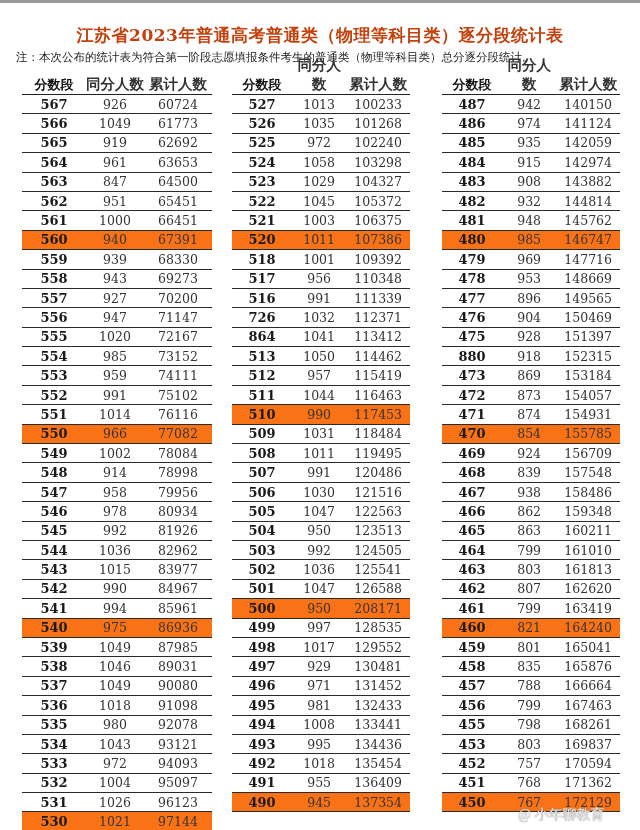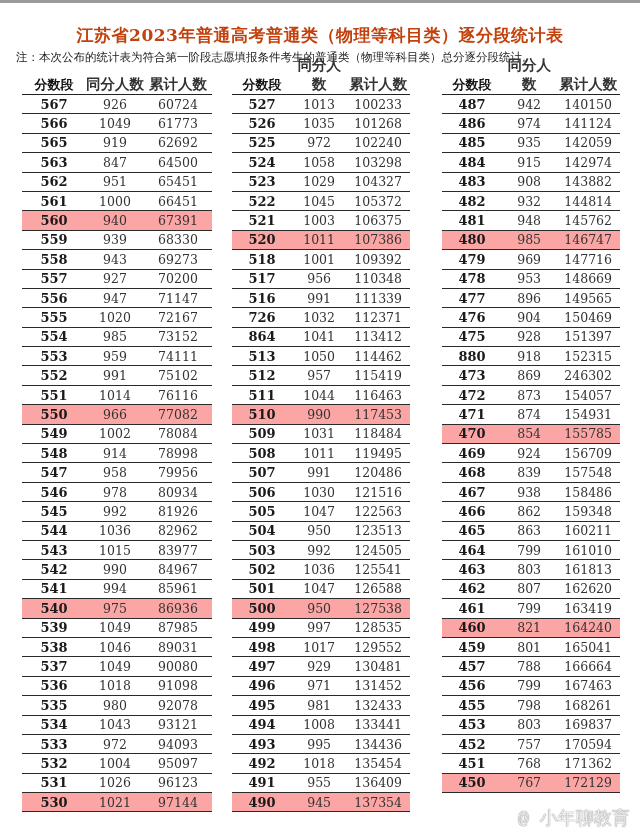--- a/index.html
+++ b/index.html
@@ -27,29 +27,29 @@
     display:flex; height:28px; align-items:flex-end;
     font-weight:bold; font-size:14.5px; color:#111;
     border-bottom:1.3px solid #222;
   }
   .tbl-head span { text-align:center; }
   .row {
     display:flex; height:18.4px; align-items:center;
     border-bottom:1.3px solid #2a2a2a;
     font-size:12.5px;
   }
-  .row.shaded { background:#fca5a5; }
+  .row.shaded { background:#f97316; }
   .row span { text-align:center; }
   .c1 { width:64px; font-weight:bold; font-size:13px; }
   .c2 { width:58px; color:#333; }
   .c3 { width:68px; color:#333; }
   .watermark {
     position:absolute; left:518px; top:806px;
-    font-family:Liberation Mono, monospace;
-    font-size:18px; color:rgba(255,255,255,0.85);
+    font-family:Liberation Serif, serif;
+    font-size:14px; color:rgba(255,255,255,0.85);
     text-shadow:0 0 1px #888, 0 0 1px #888;
     white-space:nowrap;
   }
 </style>
 </head>
 <body>
 
 <div class="topbar"></div>
 <div class="title">江苏省2023年普通高考普通类（物理等科目类）逐分段统计表</div>
 <div class="note">注：本次公布的统计表为符合第一阶段志愿填报条件考生的普通类（物理等科目类）总分逐分段统计。</div>
@@ -70,20 +70,25 @@
         <span class="c1">566</span>
         <span class="c2">1049</span>
         <span class="c3">61773</span>
       </div>
       <div class="row">
         <span class="c1">565</span>
         <span class="c2">919</span>
         <span class="c3">62692</span>
       </div>
       <div class="row">
+        <span class="c1">564</span>
+        <span class="c2">961</span>
+        <span class="c3">63653</span>
+      </div>
+      <div class="row">
         <span class="c1">563</span>
         <span class="c2">847</span>
         <span class="c3">64500</span>
       </div>
       <div class="row">
         <span class="c1">562</span>
         <span class="c2">951</span>
         <span class="c3">65451</span>
       </div>
       <div class="row">
@@ -382,21 +387,21 @@
         <span class="c3">125541</span>
       </div>
       <div class="row">
         <span class="c1">501</span>
         <span class="c2">1047</span>
         <span class="c3">126588</span>
       </div>
       <div class="row shaded">
         <span class="c1">500</span>
         <span class="c2">950</span>
-        <span class="c3">127538</span>
+        <span class="c3">208171</span>
       </div>
       <div class="row">
         <span class="c1">499</span>
         <span class="c2">997</span>
         <span class="c3">128535</span>
       </div>
       <div class="row">
         <span class="c1">498</span>
         <span class="c2">1017</span>
         <span class="c3">129552</span>
@@ -517,21 +522,21 @@
         <span class="c3">151397</span>
       </div>
       <div class="row">
         <span class="c1">880</span>
         <span class="c2">918</span>
         <span class="c3">152315</span>
       </div>
       <div class="row">
         <span class="c1">473</span>
         <span class="c2">869</span>
-        <span class="c3">246302</span>
+        <span class="c3">153184</span>
       </div>
       <div class="row">
         <span class="c1">472</span>
         <span class="c2">873</span>
         <span class="c3">154057</span>
       </div>
       <div class="row">
         <span class="c1">471</span>
         <span class="c2">874</span>
         <span class="c3">154931</span>
@@ -588,20 +593,25 @@
       </div>
       <div class="row shaded">
         <span class="c1">460</span>
         <span class="c2">821</span>
         <span class="c3">164240</span>
       </div>
       <div class="row">
         <span class="c1">459</span>
         <span class="c2">801</span>
         <span class="c3">165041</span>
+      </div>
+      <div class="row">
+        <span class="c1">458</span>
+        <span class="c2">835</span>
+        <span class="c3">165876</span>
       </div>
       <div class="row">
         <span class="c1">457</span>
         <span class="c2">788</span>
         <span class="c3">166664</span>
       </div>
       <div class="row">
         <span class="c1">456</span>
         <span class="c2">799</span>
         <span class="c3">167463</span>

